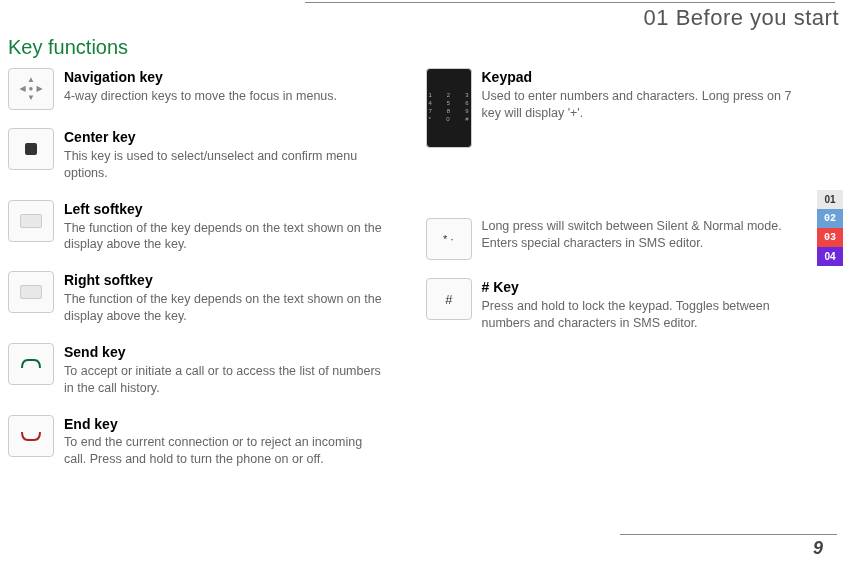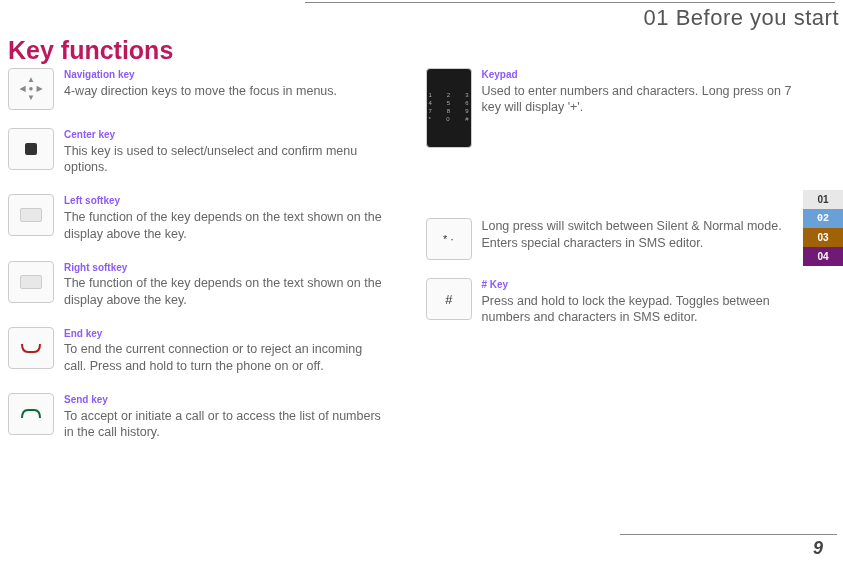--- a/index.html
+++ b/index.html
@@ -25,23 +25,23 @@
     right: 4px;
     font-size: 22px;
     color: #555;
     font-weight: normal;
     letter-spacing: 0.5px;
   }
   .section-title {
     position: absolute;
     top: 36px;
     left: 8px;
-    font-size: 25px;
-    font-weight: bold;
-    color: #be185d;
+    font-size: 20px;
+    font-weight: normal;
+    color: #15803d;
   }
   .content {
     position: absolute;
     top: 68px;
     left: 8px;
     right: 40px;
     display: flex;
     gap: 40px;
   }
   .col { flex: 1; }
@@ -84,34 +84,34 @@
   .thumb.nav .mid { display:flex; gap:3px; align-items:center;}
   .thumb.dot::after {
     content:""; width:12px; height:12px; background:#333; border-radius:2px;
   }
   .thumb.blank::after {
     content:""; width:20px; height:12px; background:#e8e8e8; border-radius:2px; border:1px solid #ccc;
   }
   .thumb.send { color:#0a6b3a; }
   .thumb.end { color:#b02020; }
   .item-text { font-size: 12.5px; line-height: 1.35; color:#666; }
-  .item-title { font-weight: bold; color:#8b5cf6; margin-bottom: 1px; font-size: 10px;}
+  .item-title { font-weight: bold; color:#000000; margin-bottom: 1px; font-size: 14px;}
   .side-tabs {
     position: absolute;
     right: 0; top: 190px;
-    width: 40px;
+    width: 26px;
     font-size: 10px;
     font-weight: bold;
     text-align: center;
   }
   .side-tabs div { padding: 4px 0; }
   .tab-active { background:#e8e8e8; color:#333; }
   .tab-02 { background:#6aa0d8; color:#fff;font-family:Liberation Mono, monospace; }
-  .tab-03 { background:#a16207; color:#fff; }
-  .tab-04 { background:#701a75; color:#fff; }
+  .tab-03 { background:#ef4444; color:#fff;font-family:Liberation Mono, monospace; }
+  .tab-04 { background:#6d28d9; color:#fff; }
   .page-num {
     position: absolute;
     bottom: 6px; right: 20px;
     font-size: 18px; font-style: italic; font-weight: bold; color:#444;
   }
   .page-line {
     position: absolute;
     bottom: 30px;
     right: 6px;
     left: 620px;
@@ -163,40 +163,40 @@
 
     <div class="item">
       <div class="thumb blank"></div>
       <div class="item-text">
         <div class="item-title">Right  softkey</div>
         <div>The function of the key depends on the text shown on the display above the key.</div>
       </div>
     </div>
 
     <div class="item">
+      <div class="thumb send">
+        <svg width="22" height="12" viewBox="0 0 22 12">
+            <path d="M2 10 Q2 2 8 2 L14 2 Q20 2 20 10" stroke="#0a6b3a" stroke-width="2" fill="none"></path>
+          </svg>
+      </div>
+      <div class="item-text">
+        <div class="item-title">Send key</div>
+        <div>To accept or initiate a call or to access the list of numbers in the call history.</div>
+      </div>
+    </div>
+
+    <div class="item">
       <div class="thumb end">
         <svg width="22" height="12" viewBox="0 0 22 12">
             <path d="M2 2 Q2 10 8 10 L14 10 Q20 10 20 2" stroke="#b02020" stroke-width="2" fill="none"></path>
           </svg>
       </div>
       <div class="item-text">
         <div class="item-title">End key</div>
         <div>To end the current connection or to reject an incoming call. Press and hold to turn the phone on or off.</div>
-      </div>
-    </div>
-
-    <div class="item">
-      <div class="thumb send">
-        <svg width="22" height="12" viewBox="0 0 22 12">
-            <path d="M2 10 Q2 2 8 2 L14 2 Q20 2 20 10" stroke="#0a6b3a" stroke-width="2" fill="none"></path>
-          </svg>
-      </div>
-      <div class="item-text">
-        <div class="item-title">Send key</div>
-        <div>To accept or initiate a call or to access the list of numbers in the call history.</div>
       </div>
     </div>
 
   </div>
 
   <div class="col">
 
     <div class="item">
       <div class="thumb tall keypad">
         <div class="krow">

